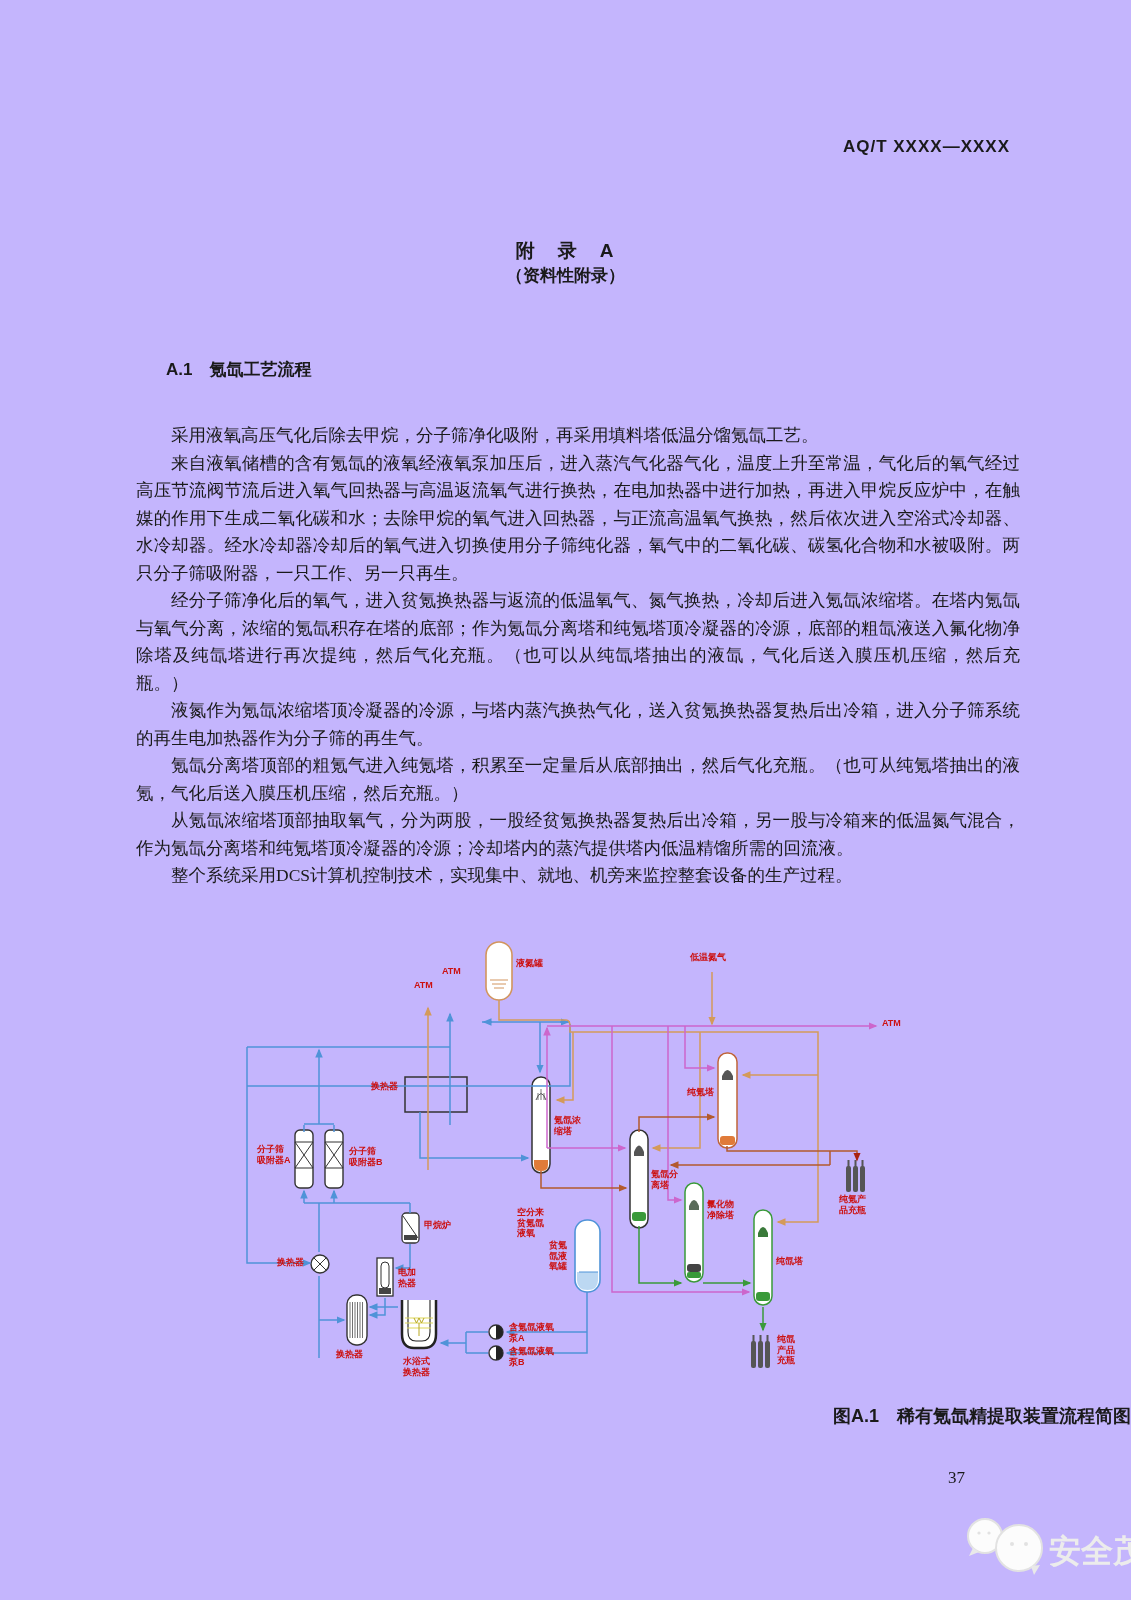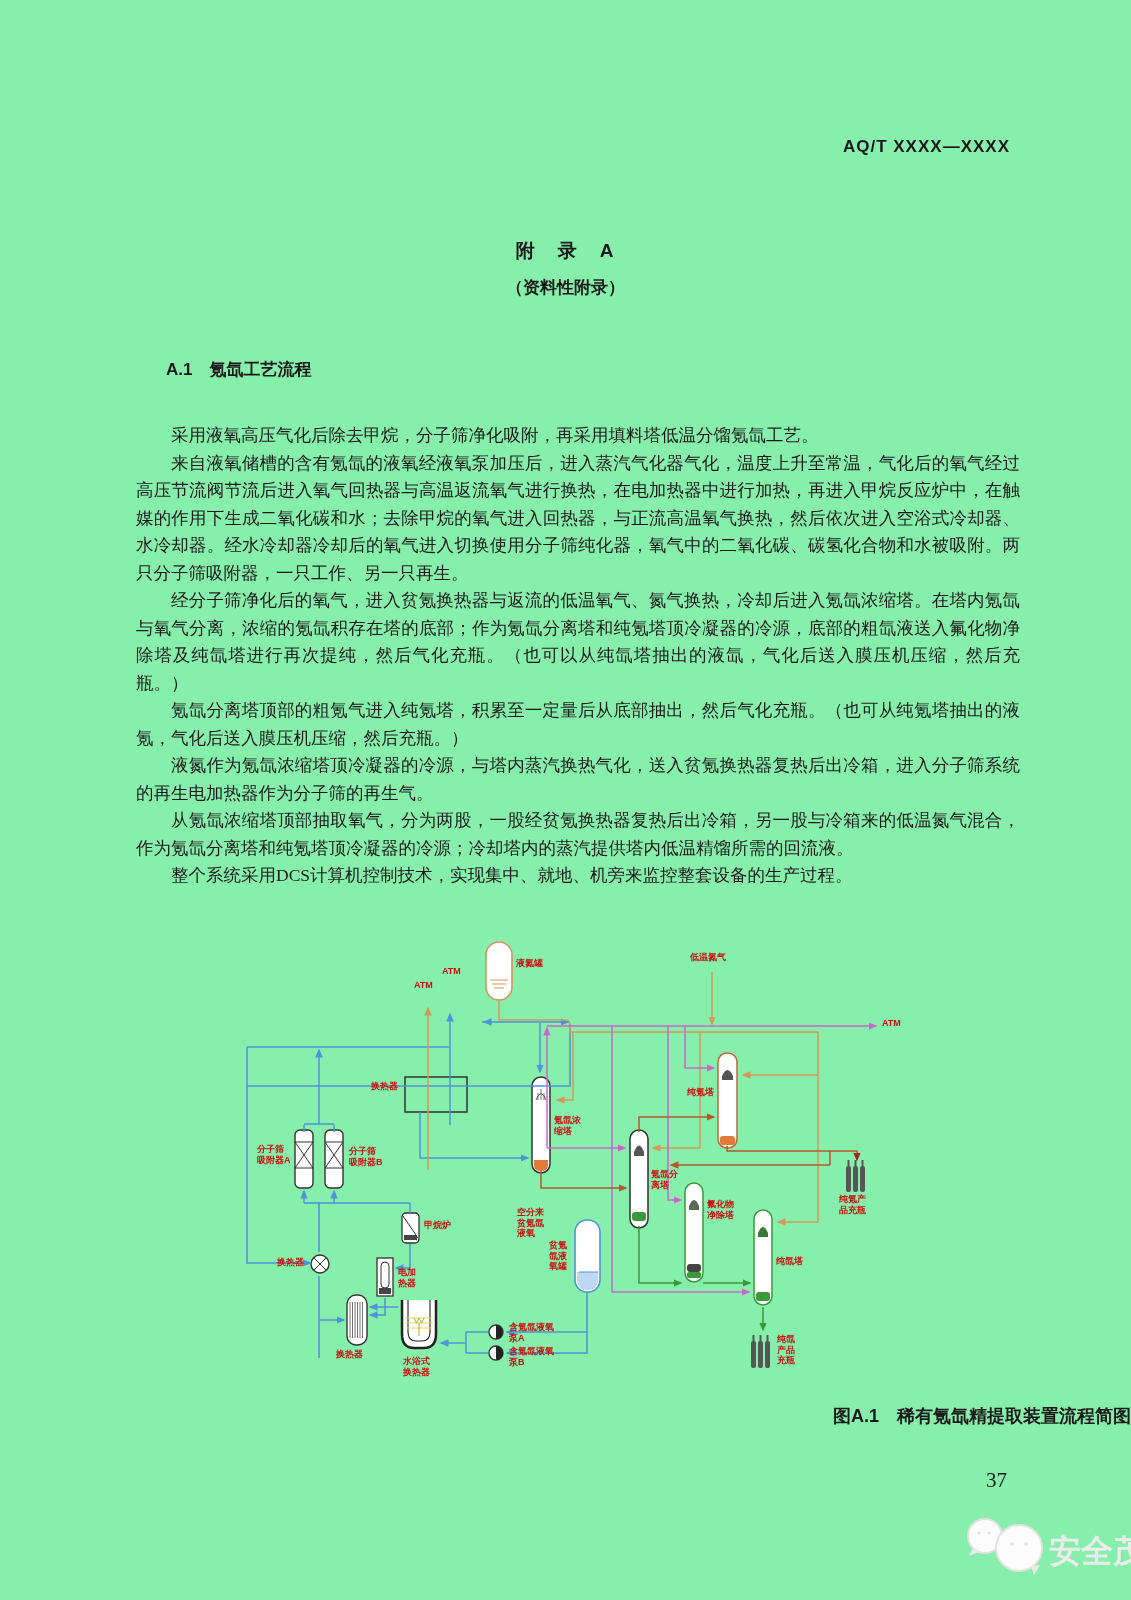--- a/index.html
+++ b/index.html
@@ -1,58 +1,58 @@
 <!DOCTYPE html>
 <html><head>
 <meta charset="utf-8">
 <style>
   html,body{margin:0;padding:0;background:#fff;}
-  .page{position:relative;width:1131px;height:1600px;background:#86efac;overflow:hidden;
+  .page{position:relative;width:1131px;height:1600px;background:#c4b5fd;overflow:hidden;
         font-family:"Liberation Serif",serif;color:#1a1a1a;}
   .hdr{position:absolute;top:137px;right:121px;font-family:"Liberation Sans",sans-serif;
        font-weight:bold;font-size:17px;letter-spacing:1px;}
   .titleblock{position:absolute;top:238px;left:0;width:100%;text-align:center;
        font-family:"Liberation Sans",sans-serif;font-weight:bold;}
-  .titleblock .t1{font-size:19px;letter-spacing:2px;margin-bottom:12px;}
+  .titleblock .t1{font-size:19px;letter-spacing:2px;}
   .titleblock .t2{font-size:17px;margin-bottom:28px;}
   .titleblock .t3{font-size:17px;}
   .secthead{position:absolute;top:358px;left:128px;font-family:"Liberation Sans",sans-serif;
        font-weight:bold;font-size:17px;margin-left:38px;}
   .bodytext{position:absolute;top:410px;left:136px;width:884px;font-size:17.5px;
        line-height:27.5px;text-align:justify;margin-top:12px;}
   .bodytext p{margin:0;text-indent:2em;}
   .diagram{position:absolute;left:230px;top:920px;width:660px;height:460px;}
   .diagram svg{position:absolute;left:0;top:0;}
   .dlabel{position:absolute;color:#cc1111;font-size:9px;line-height:10.5px;font-weight:bold;
        white-space:pre-line;font-family:"Liberation Sans",sans-serif;}
   .figcaption{position:absolute;top:1404px;left:0;width:100%;text-align:right;
        font-family:"Liberation Sans",sans-serif;font-weight:bold;font-size:18px;}
-  .pagenum{position:absolute;top:1468px;left:986px;font-size:21px;}
+  .pagenum{position:absolute;top:1468px;left:948px;font-size:17px;}
   .watermark{position:absolute;left:935px;top:1510px;}
 </style>
 </head>
 <body>
 
 <div class="page">
 
   <div class="hdr">AQ/T XXXX—XXXX</div>
 
   <div class="titleblock">
     <div class="t1">附　录　A</div>
     <div class="t2">（资料性附录）</div>
   </div>
 
   <div class="secthead">A.1　氪氙工艺流程</div>
 
   <div class="bodytext">
     <p>采用液氧高压气化后除去甲烷，分子筛净化吸附，再采用填料塔低温分馏氪氙工艺。</p>
     <p>来自液氧储槽的含有氪氙的液氧经液氧泵加压后，进入蒸汽气化器气化，温度上升至常温，气化后的氧气经过高压节流阀节流后进入氧气回热器与高温返流氧气进行换热，在电加热器中进行加热，再进入甲烷反应炉中，在触媒的作用下生成二氧化碳和水；去除甲烷的氧气进入回热器，与正流高温氧气换热，然后依次进入空浴式冷却器、水冷却器。经水冷却器冷却后的氧气进入切换使用分子筛纯化器，氧气中的二氧化碳、碳氢化合物和水被吸附。两只分子筛吸附器，一只工作、另一只再生。</p>
     <p>经分子筛净化后的氧气，进入贫氪换热器与返流的低温氧气、氮气换热，冷却后进入氪氙浓缩塔。在塔内氪氙与氧气分离，浓缩的氪氙积存在塔的底部；作为氪氙分离塔和纯氪塔顶冷凝器的冷源，底部的粗氙液送入氟化物净除塔及纯氙塔进行再次提纯，然后气化充瓶。（也可以从纯氙塔抽出的液氙，气化后送入膜压机压缩，然后充瓶。）</p>
+    <p>液氮作为氪氙浓缩塔顶冷凝器的冷源，与塔内蒸汽换热气化，送入贫氪换热器复热后出冷箱，进入分子筛系统的再生电加热器作为分子筛的再生气。</p>
     <p>氪氙分离塔顶部的粗氪气进入纯氪塔，积累至一定量后从底部抽出，然后气化充瓶。（也可从纯氪塔抽出的液氪，气化后送入膜压机压缩，然后充瓶。）</p>
-    <p>液氮作为氪氙浓缩塔顶冷凝器的冷源，与塔内蒸汽换热气化，送入贫氪换热器复热后出冷箱，进入分子筛系统的再生电加热器作为分子筛的再生气。</p>
     <p>从氪氙浓缩塔顶部抽取氧气，分为两股，一股经贫氪换热器复热后出冷箱，另一股与冷箱来的低温氮气混合，作为氪氙分离塔和纯氪塔顶冷凝器的冷源；冷却塔内的蒸汽提供塔内低温精馏所需的回流液。</p>
     <p>整个系统采用DCS计算机控制技术，实现集中、就地、机旁来监控整套设备的生产过程。</p>
   </div>
 
   <div class="diagram">
     <svg width="660" height="460" viewBox="0 0 660 460">
       <defs>
         <marker id="aB" markerWidth="8" markerHeight="8" refX="5" refY="2.5" orient="auto">
             <path d="M0,0 L6,2.5 L0,5 Z" fill="#4f93d8"></path>
           </marker>

